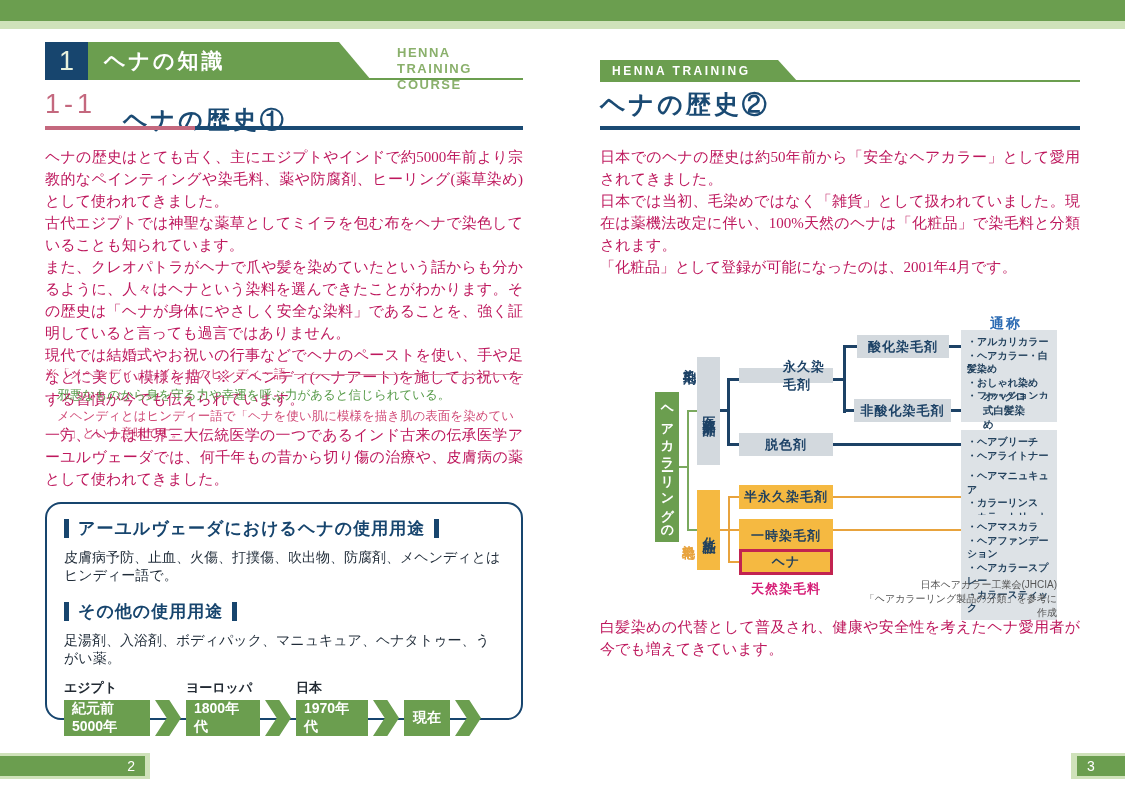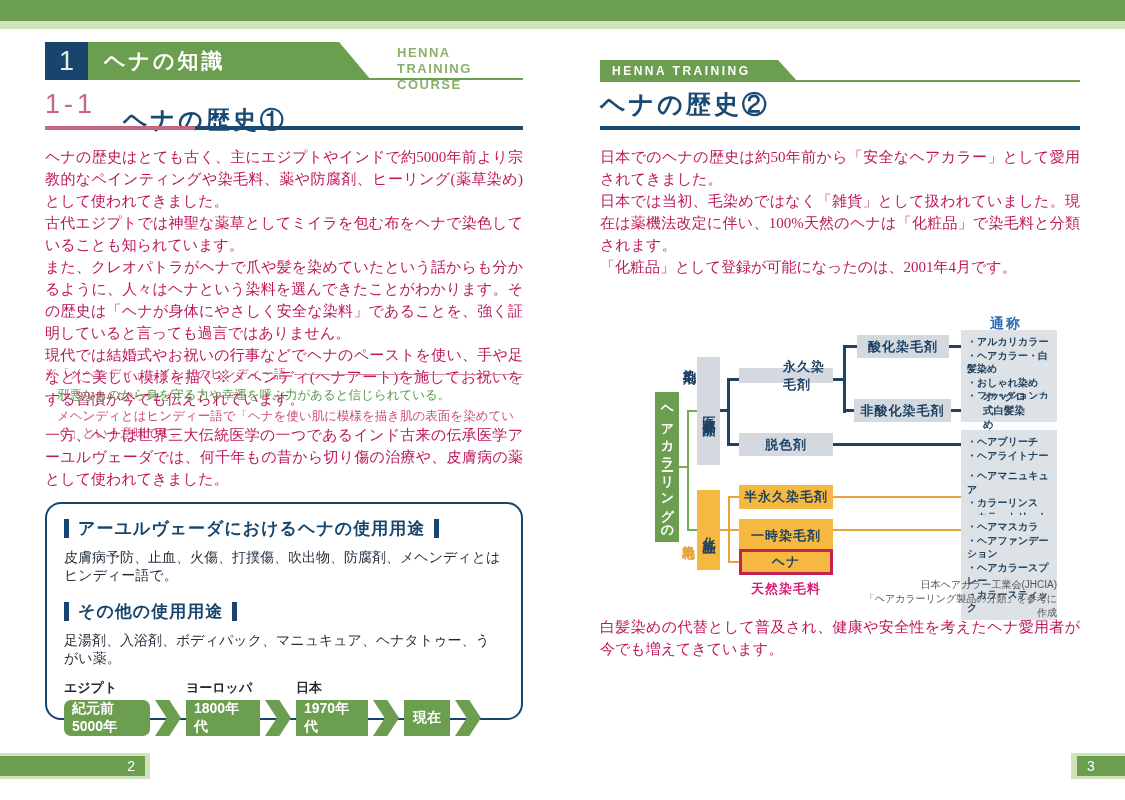--- a/index.html
+++ b/index.html
@@ -153,21 +153,21 @@
       <div class="box-header second">
         <span class="bar l"></span>
         <span>その他の使用用途</span>
         <span class="bar r"></span>
       </div>
       <div class="box-text">足湯剤、入浴剤、ボディパック、マニュキュア、ヘナタトゥー、うがい薬。</div>
 
       <div class="timeline">
         <div class="tl-group">
           <div class="tl-label">エジプト</div>
-          <div class="tl-box" style="width:86px;border-radius:7px;">紀元前5000年</div>
+          <div class="tl-box" style="width:86px;">紀元前5000年</div>
         </div>
         <div class="tl-chev"></div>
         <div class="tl-group">
           <div class="tl-label">ヨーロッパ</div>
           <div class="tl-box" style="width:74px;">1800年代</div>
         </div>
         <div class="tl-chev"></div>
         <div class="tl-group">
           <div class="tl-label">日本</div>
           <div class="tl-box" style="width:72px;">1970年代</div>

